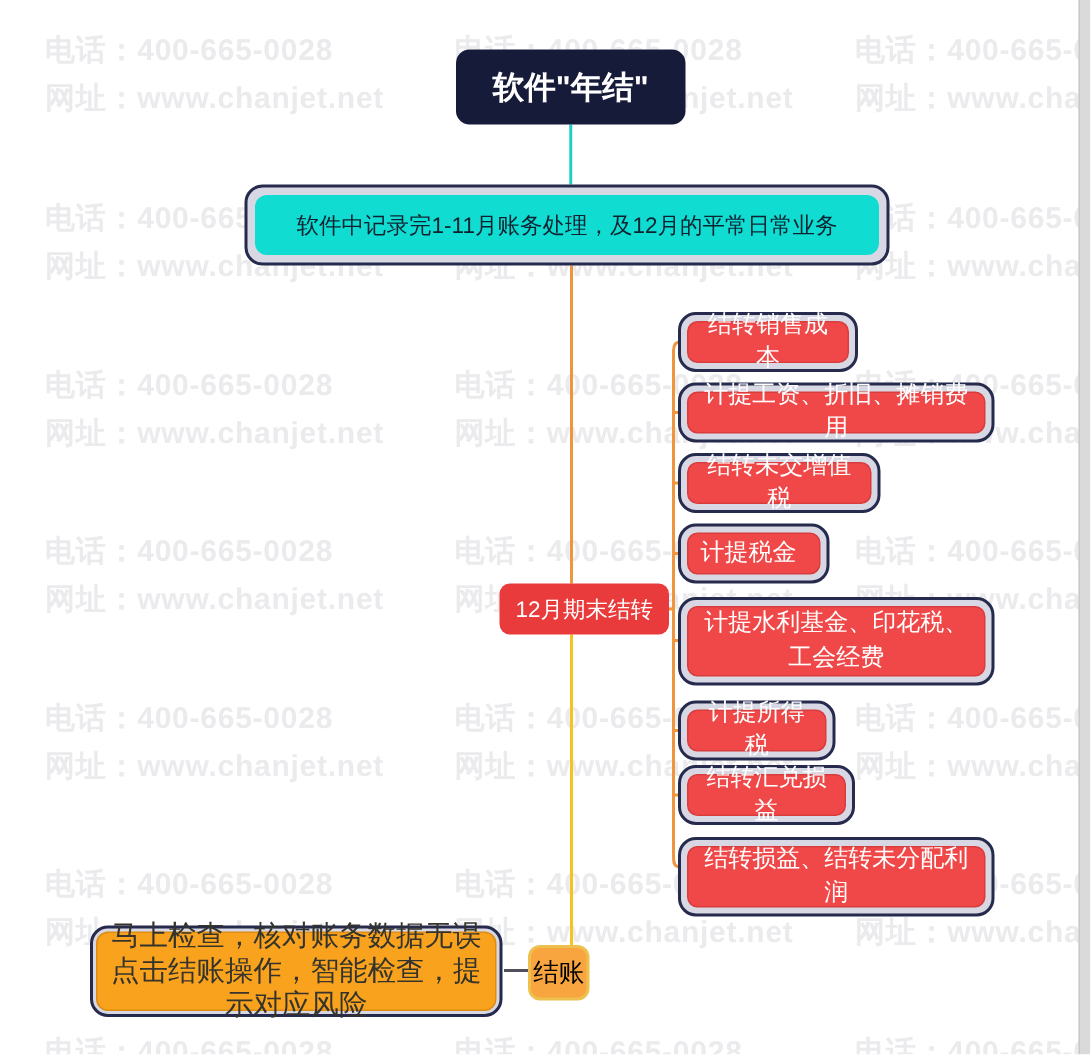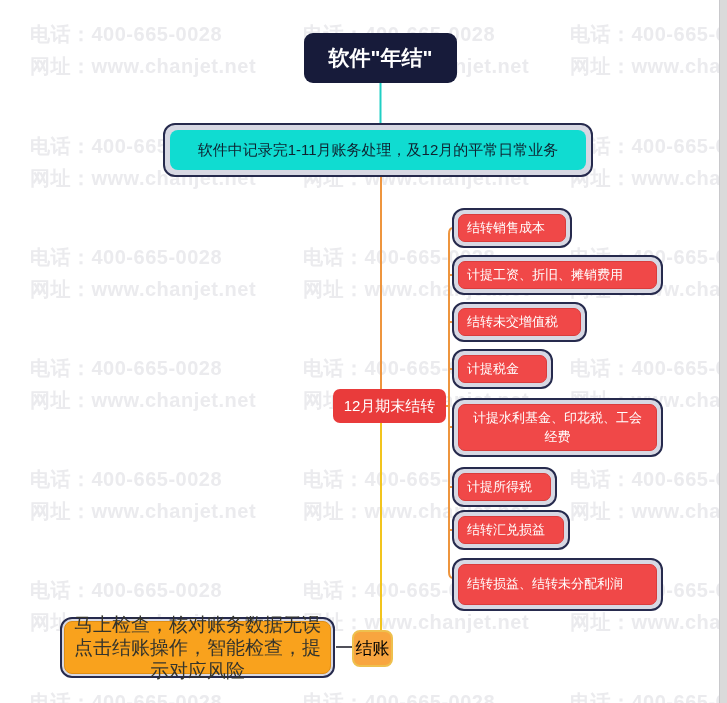--- a/index.html
+++ b/index.html
@@ -38,21 +38,21 @@
     left:333px;top:389px;width:113px;height:34px;
     background:var(--c-red2);border-radius:7px;
     display:flex;align-items:center;justify-content:center;
     color:#fff;font-size:15px;white-space:nowrap;text-align:center;
   }
   .child{left:452px;}
   .child-inner{
     background:var(--c-red);border:1px solid #d93c3c;border-radius:7px;
     height:100%;box-sizing:border-box;
     display:flex;align-items:center;
-    padding:1px 8px;color:#fff;font-size:13px;line-height:1.4;
+    padding:1px 8px;color:#fff;font-size:16px;line-height:1.4;
   }
   .check-outer{left:60px;top:617px;width:275px;height:61px;padding:2px;}
   .check-inner{
     background:var(--c-orange);border:1px solid #df8d12;border-radius:8px;
     height:100%;box-sizing:border-box;padding:2px 9px;
     display:flex;align-items:center;
     color:#34342c;font-size:19px;line-height:23px;
   }
   .close-node{
     left:352px;top:630px;width:41px;height:37px;

